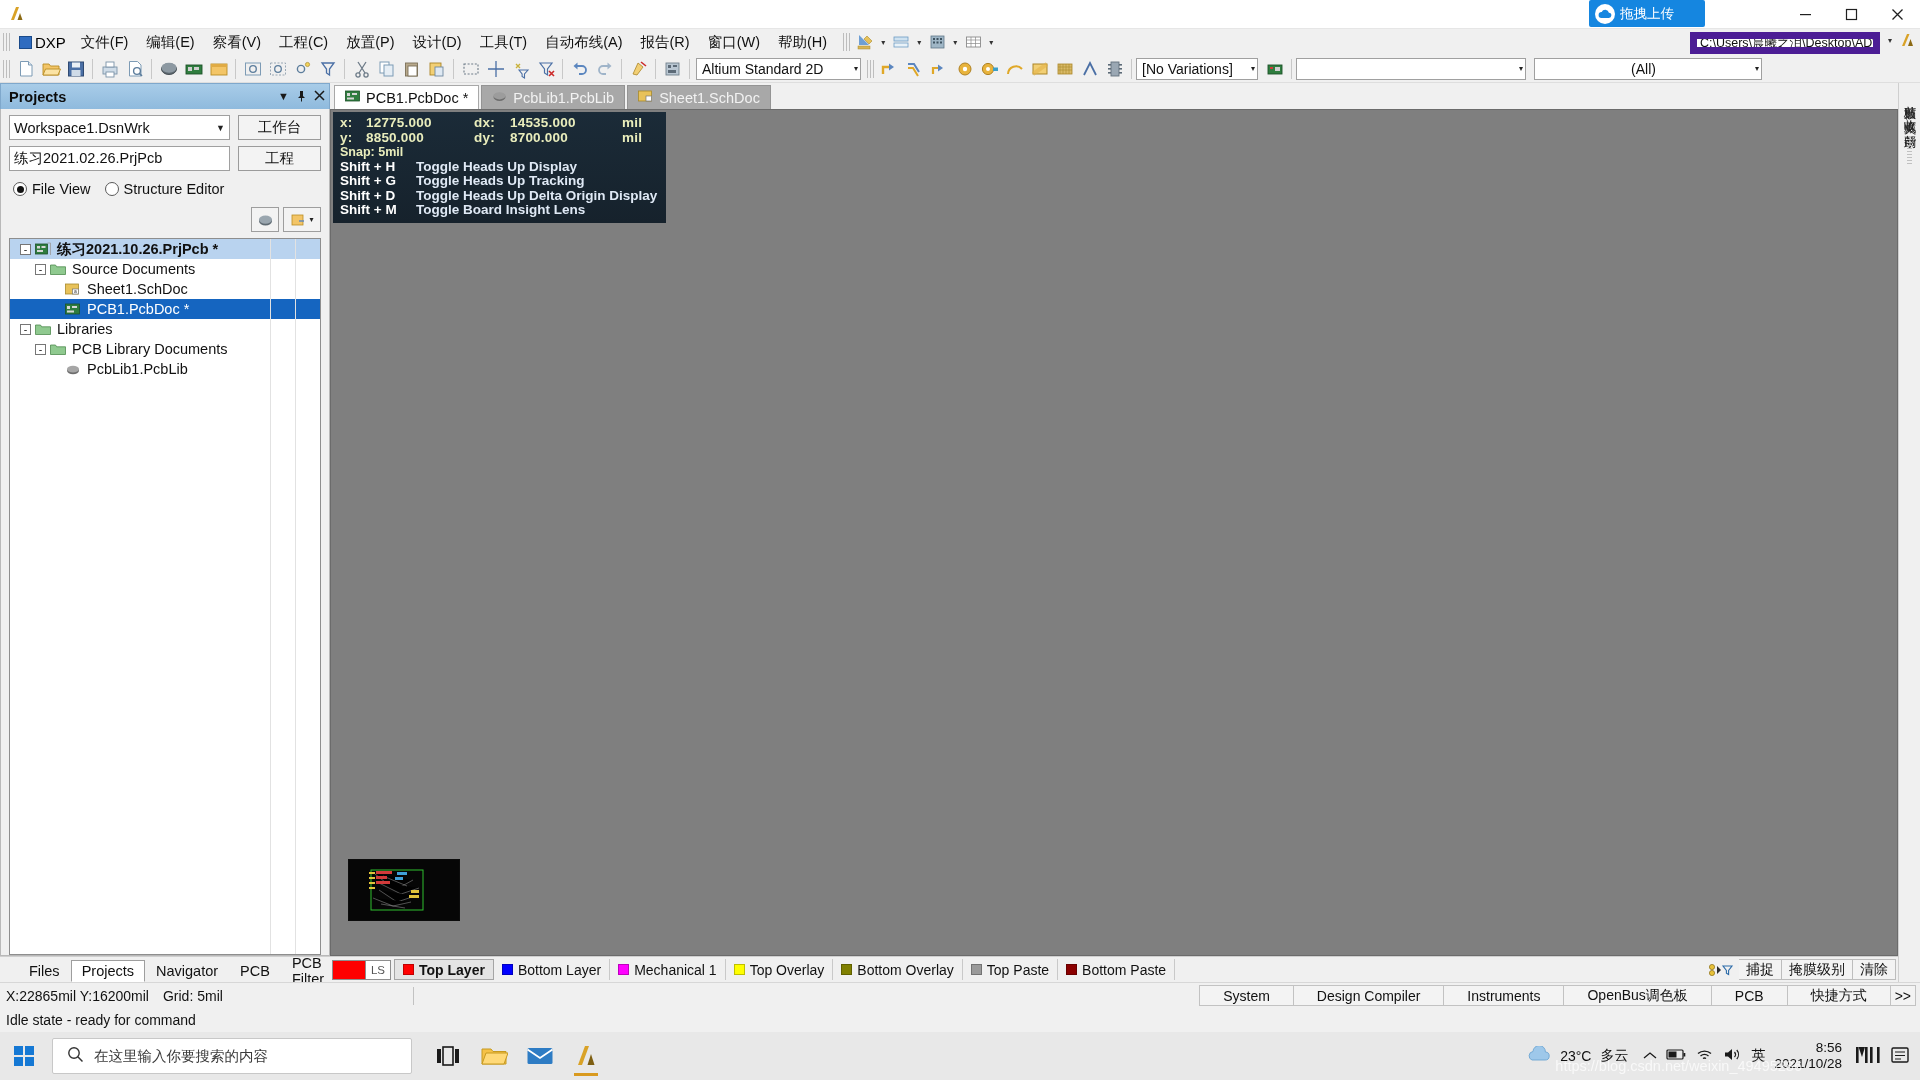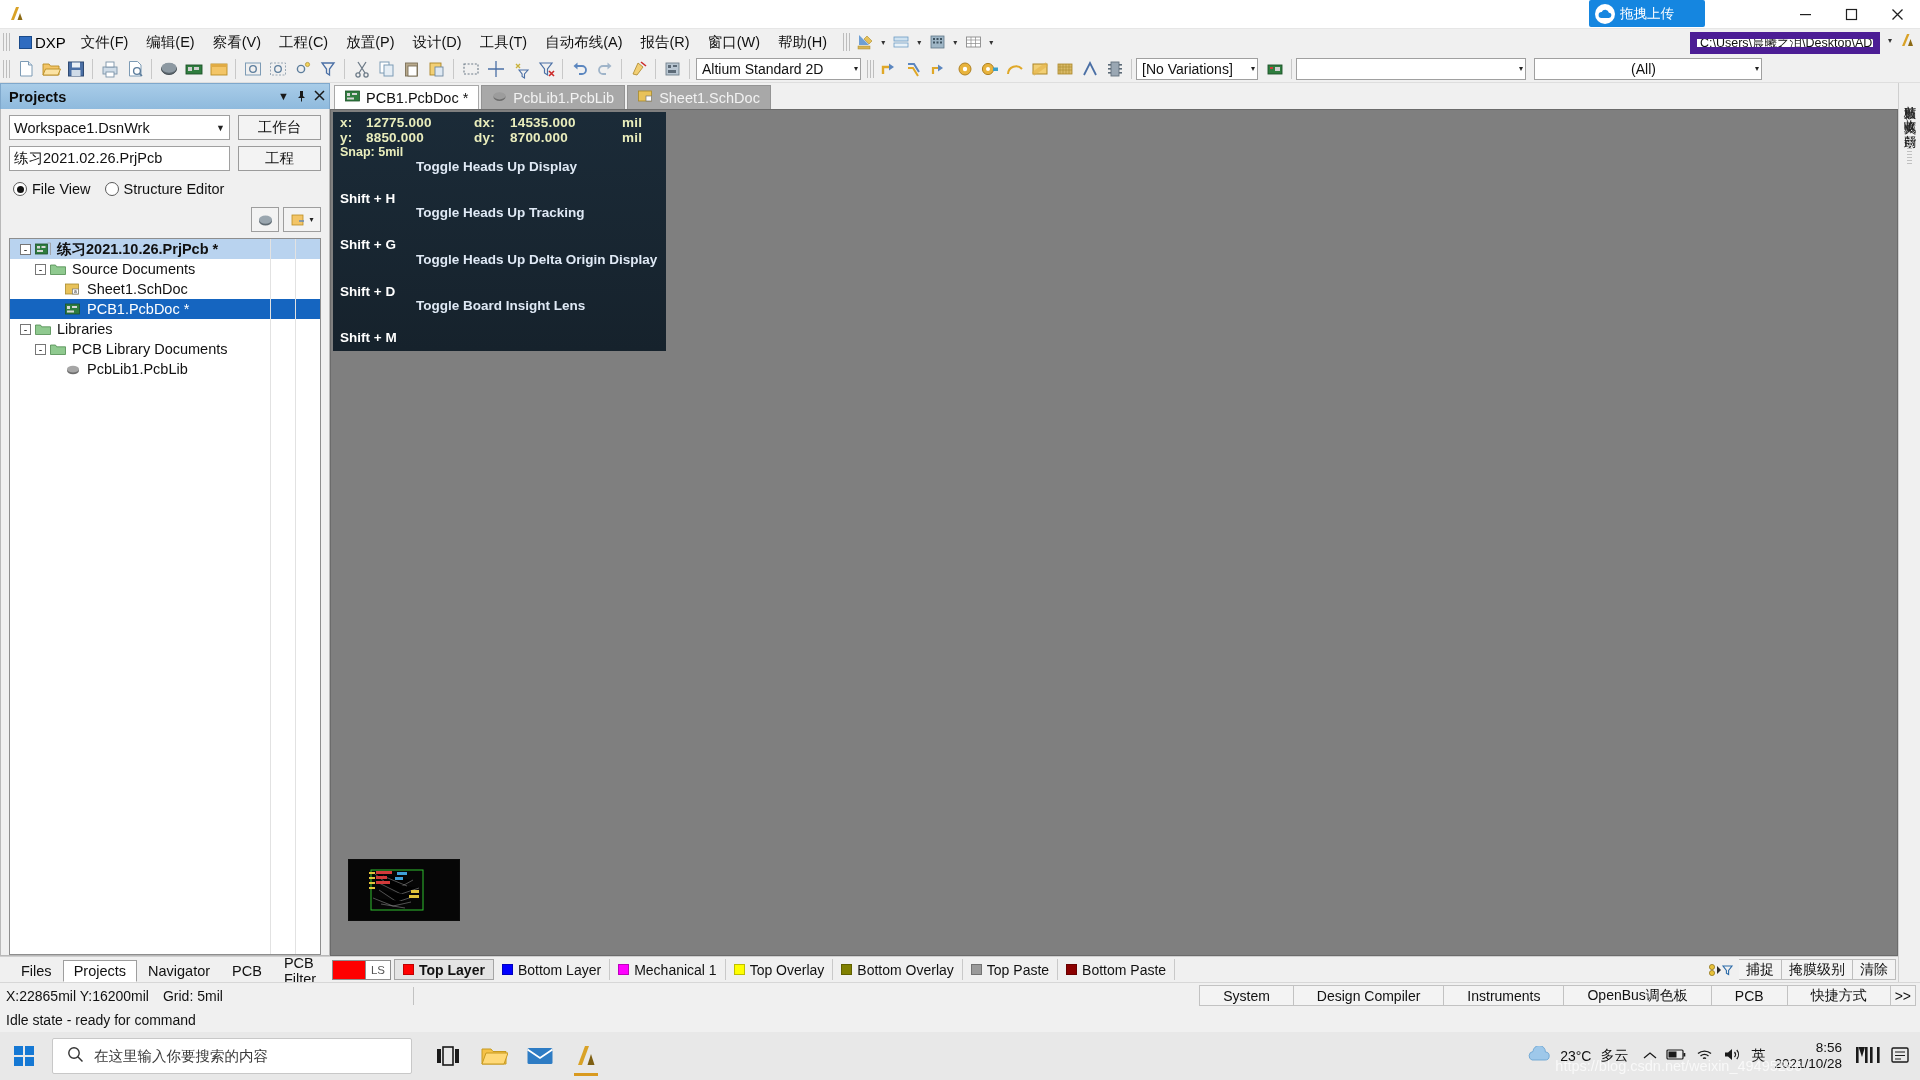--- a/index.html
+++ b/index.html
@@ -131,21 +131,21 @@
   .tcol{width:25px;border-left:1px solid #d6d6d6;height:20px;}
   .trow.sel{background:#1565c0;color:#fff;}
   .trow.sel2{background:#b9d3ef;color:#111;}
   .exp{
     width:11px;height:11px;border:1px solid #767676;background:#fff;margin-right:4px;
     display:flex;align-items:center;justify-content:center;font-size:10px;line-height:9px;color:#222;flex:none;
     font-family:"DejaVu Sans Mono",monospace;
   }
   .ticon16{width:17px;height:15px;margin-right:5px;flex:none;display:flex;align-items:center;}
   .tabsrow{
-    height:26px;display:flex;align-items:flex-end;flex:none;background:#f0f0f0;padding-left:10px;
+    height:26px;display:flex;align-items:flex-end;flex:none;background:#f0f0f0;padding-left:18px;
     border-top:1px solid #cfcfcf;
   }
   .ptab{
     height:22px;padding:0 10px;display:flex;align-items:center;font-size:14.5px;color:#111;
     border:1px solid transparent;
   }
   .ptab.active{background:#fff;border:1px solid #9e9e9e;border-bottom-color:#fff;}
 
   
   .editorcol{flex:1;display:flex;flex-direction:column;min-width:0;background:#f0f0f0;}
@@ -158,21 +158,21 @@
   .dtab.inactive{background:#a8a8a8;color:#f2f2f2;border-color:#949494;}
   .canvaswrap{flex:1;position:relative;min-height:0;background:#7f7f7f;border:1px solid #6b6b6b;}
   .hud{
     position:absolute;left:2px;top:2px;width:333px;
     background:linear-gradient(180deg,#1b2b38,#16222c);
     padding:4px 6px 5px 7px;font-size:13.5px;font-weight:bold;line-height:14.5px;
     font-family:"Liberation Sans",sans-serif;
   }
   .hud .l1{color:#e9edbc;letter-spacing:.2px;}
   .hud .snap{color:#e9edbc;font-size:12.5px;}
-  .hud .k{color:#ffffff;margin-top:32px;}
+  .hud .k{color:#ffffff;}
   .hud .kk{color:#dfe9f5;}
   .hud .r{display:flex;}
   .board{
     position:absolute;left:17px;bottom:34px;width:112px;height:62px;background:#050505;
     border:1px solid #0c0c0c;overflow:hidden;
   }
   .layerbar{
     height:26px;display:flex;align-items:center;flex:none;background:#f0f0f0;padding:0 2px;
     border-top:1px solid #cfcfcf;
   }

